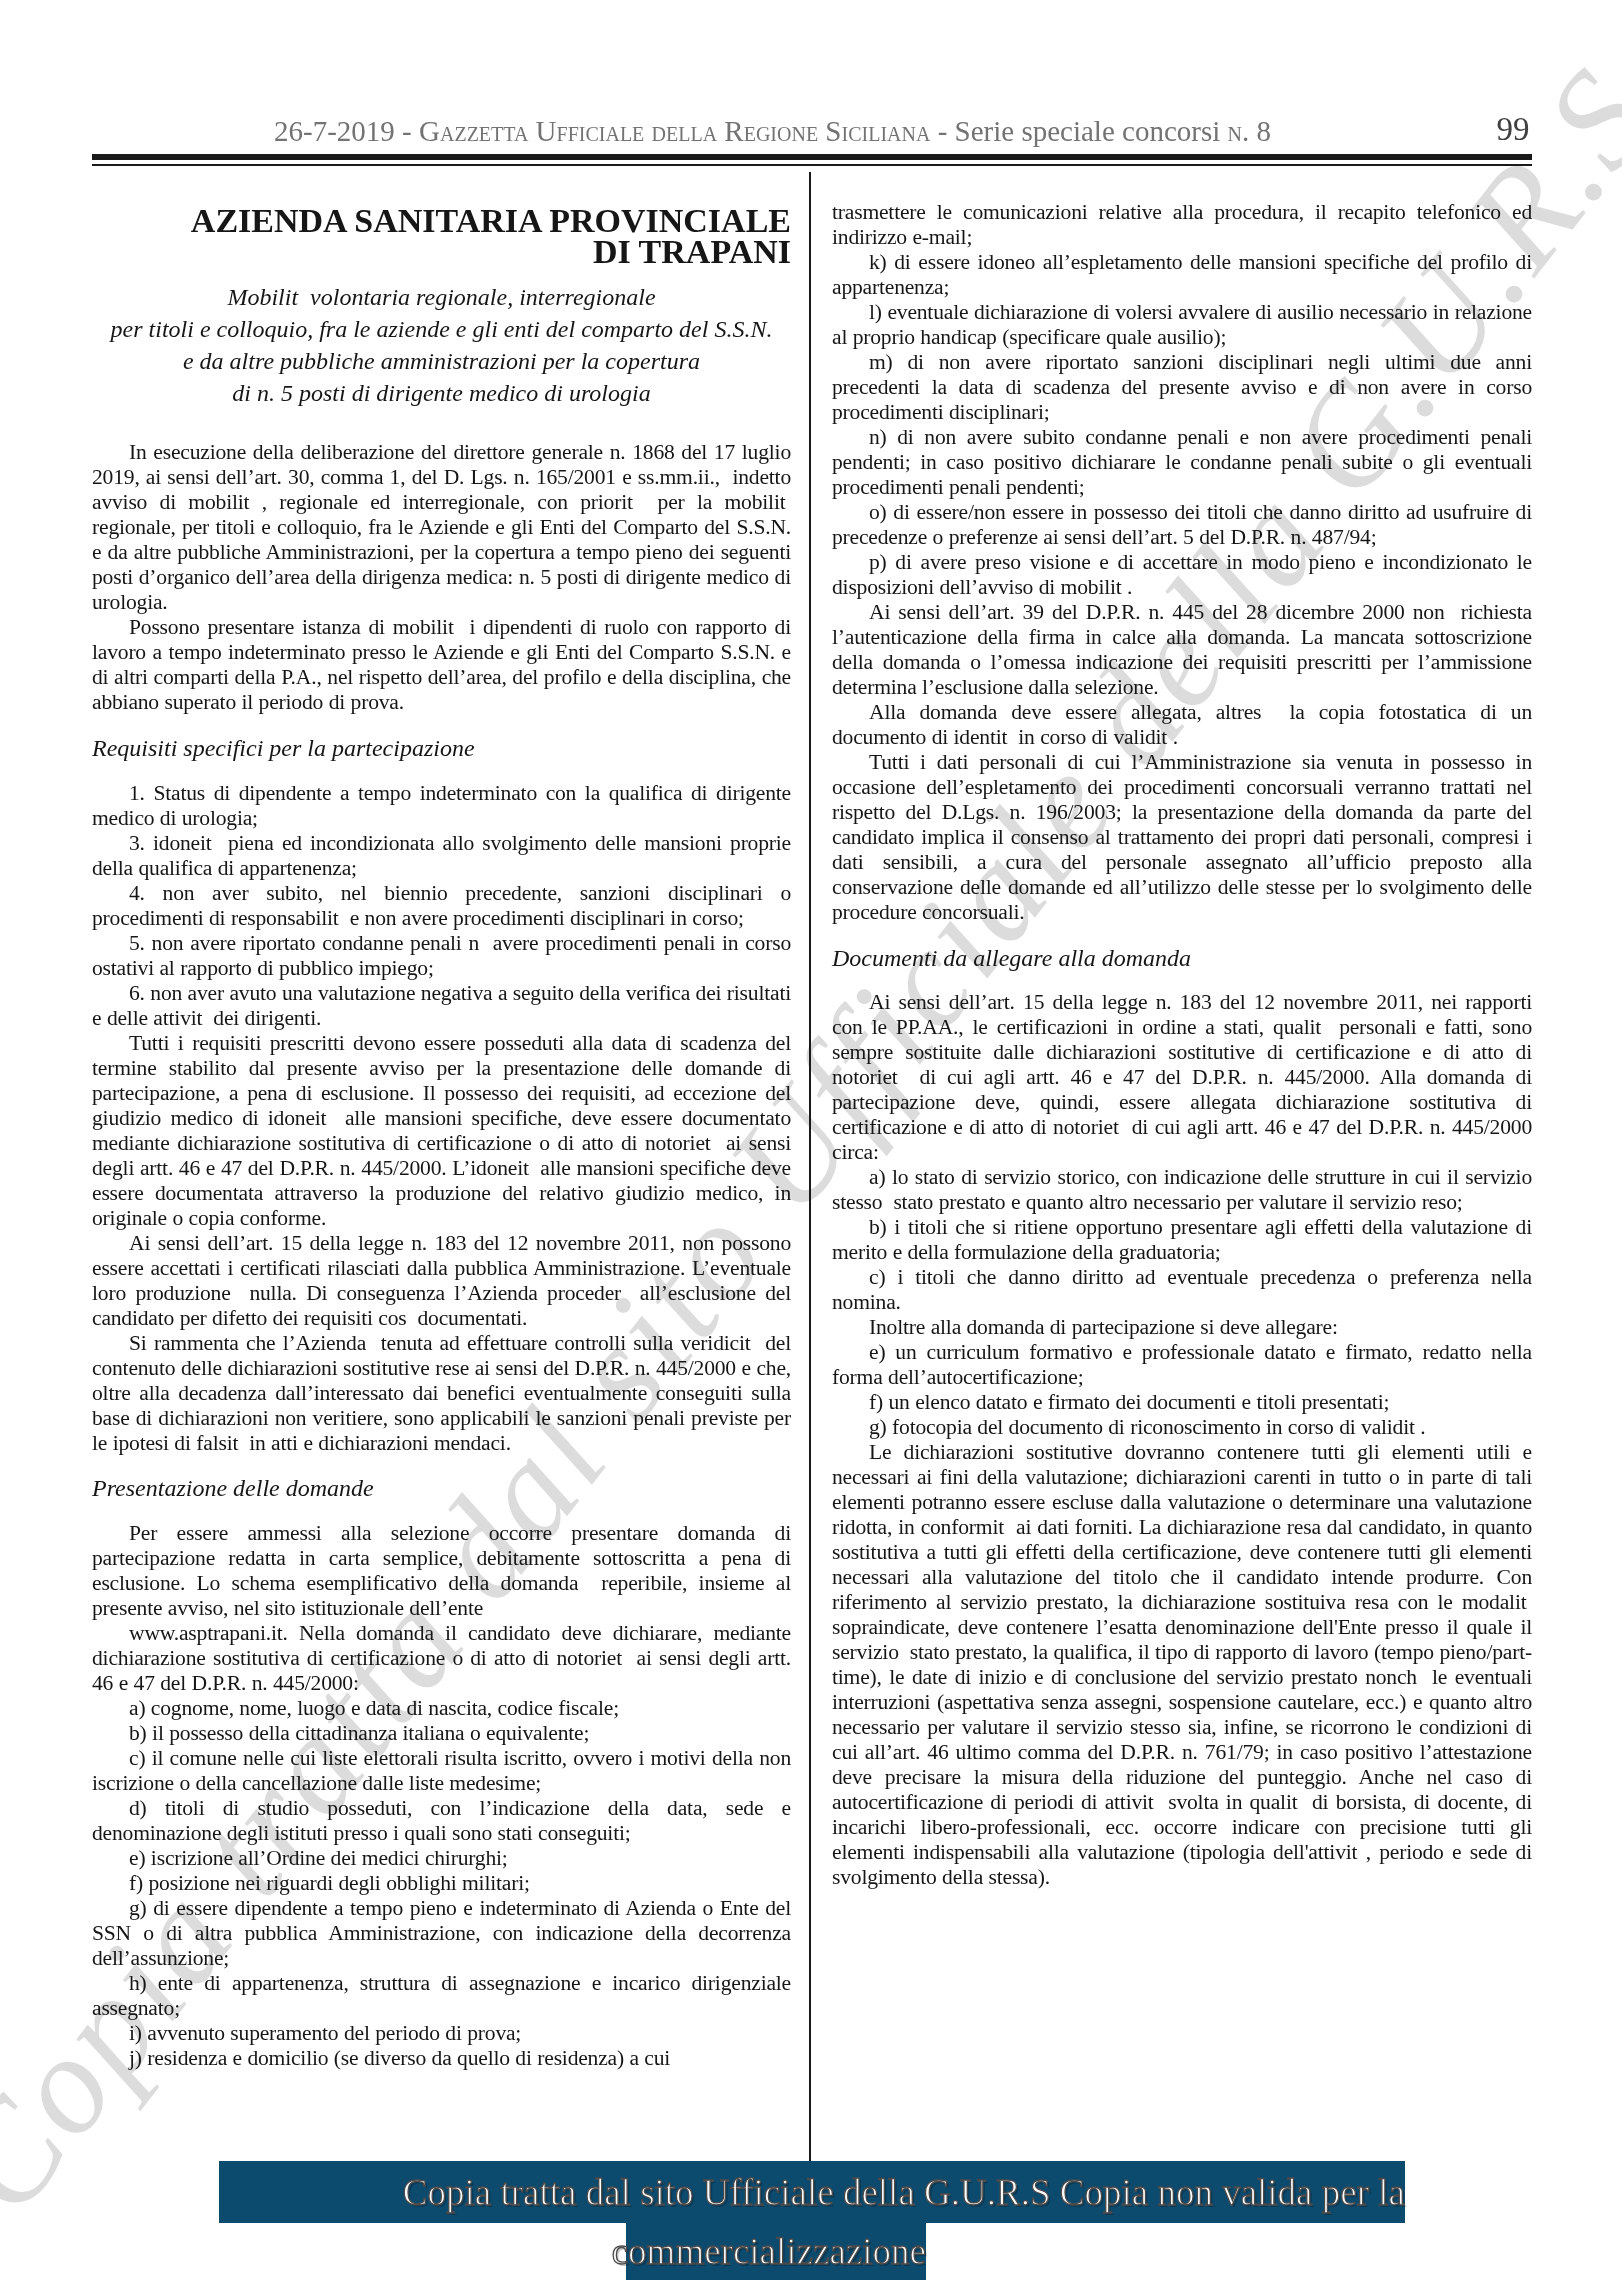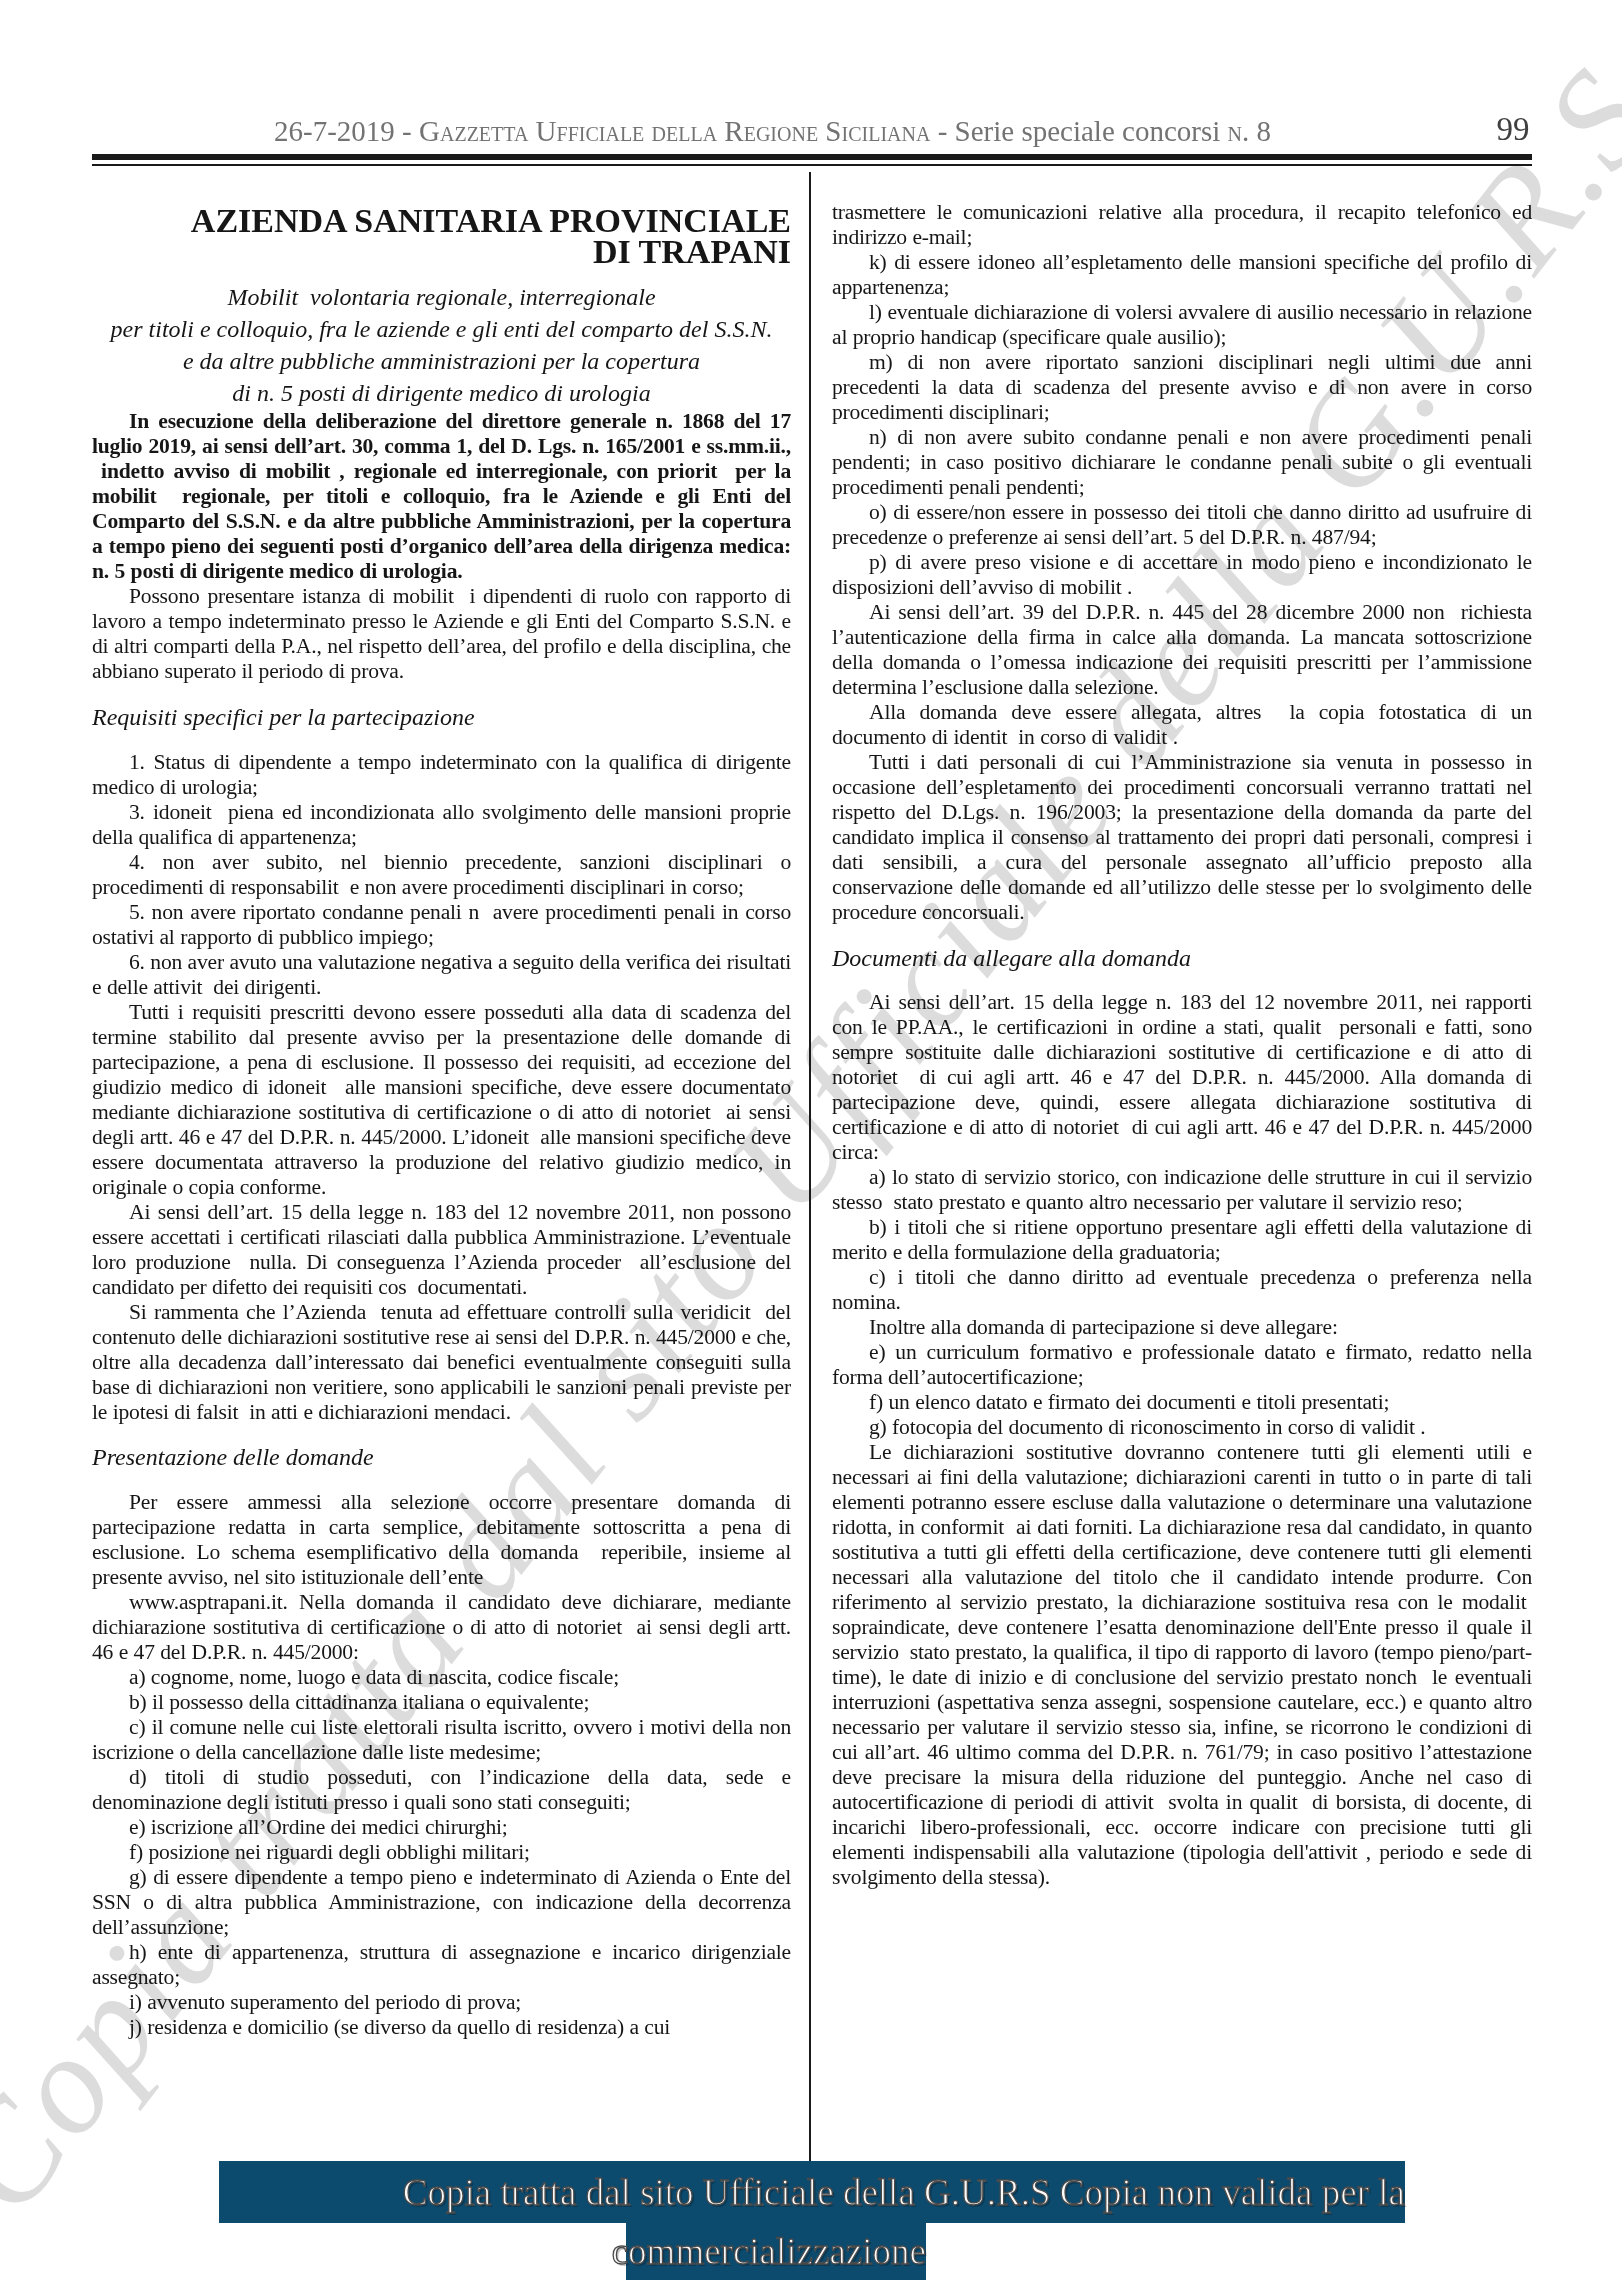--- a/index.html
+++ b/index.html
@@ -33,21 +33,21 @@
   .col-left{left:92px;top:205px;width:699px;}
   .col-right{left:832px;top:200px;width:700px;}
   .pp{
     margin:0;font-size:21.6px;line-height:25px;text-align:justify;
     text-indent:37px;letter-spacing:-0.2px;word-spacing:0.3px;
   }
   .noind{text-indent:0;}
   .pt{margin:0;text-align:right;font-weight:700;font-size:34px;line-height:31px;}
   .ps{margin:0;text-align:center;font-style:italic;font-size:24px;line-height:32px;}
   .pt + .ps{margin-top:14.4px;}
-  .ps + .pp{margin-top:0;font-weight:bold;}
+  .ps + .pp{margin-top:31px;}
   .sec{margin:19.6px 0 18.3px 0;font-style:italic;font-size:24px;line-height:27.5px;}
   
   .footer-band{
     position:absolute;background:#0c4a6e;z-index:3;
     display:flex;align-items:center;justify-content:flex-end;
   }
   .footer-band1{left:219px;top:2161px;width:1186px;height:62px;}
   .footer-band2{left:626px;top:2222px;width:300px;height:58px;}
   .footer-text{
     font-size:37px;white-space:nowrap;color:#fbfbfb;

